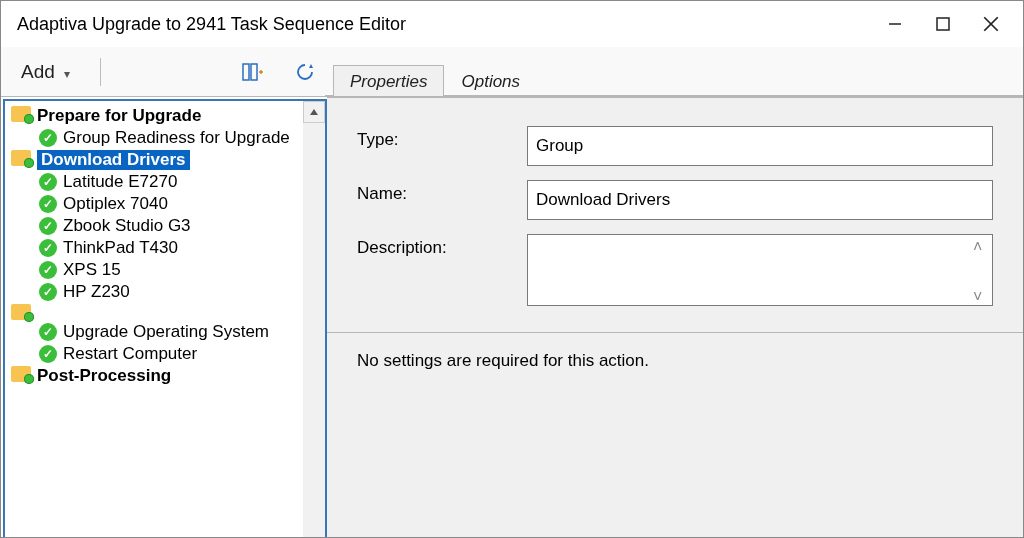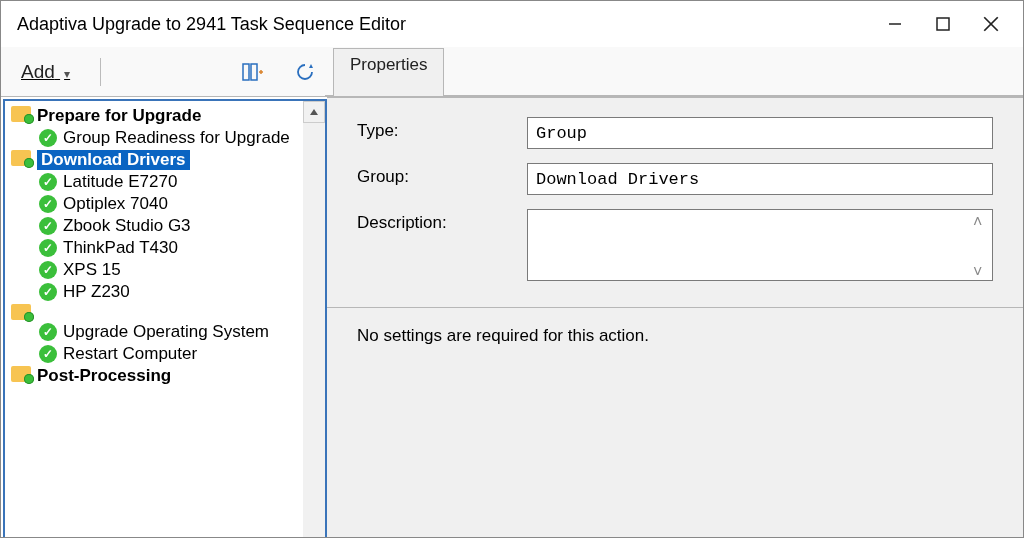--- a/index.html
+++ b/index.html
@@ -29,21 +29,20 @@
   height: 50px;
   display: flex;
   align-items: center;
   border-bottom: 1px solid #b7b7b7;
   padding-left: 10px;
   background: #f9f9f9;
 }
 .toolbar .leftbtns {
   display: flex; align-items: center; gap: 16px;
   width: 314px;
-  text-decoration: underline;
 }
 .toolbar .btn {
   padding: 6px 10px;
   font-size: 19px;
   color: #222;
 }
 .toolbar .dd-arrow { font-size: 12px; margin-left: 4px; color: #555;}
 .toolbar .sep {
   width: 1px; height: 28px; background: #bbb; margin: 0 4px;
 }
@@ -118,35 +117,35 @@
   background: #3bbf3b;
   display:flex;align-items:center;justify-content:center;
   color:#fff; font-size:12px; font-weight:bold;
 }
 .right-pane {
   flex: 1;
   background: #f0f0f0;
   border-top: 1px solid #b7b7b7;
 }
 .form {
-  padding: 19px 30px 8px 30px;
+  padding: 28px 30px 8px 30px;
   border-bottom: 1px solid #b7b7b7;
 }
 .form-row {
   display: flex; align-items: flex-start; margin-bottom: 14px;
 }
 .form-label { width: 170px; font-size: 17px; padding-top: 4px;}
 .form-input {
   flex: 1;
   border: 1px solid #7a7a7a;
   background: #fff;
   padding: 4px 8px;
   font-size: 17px;
-  font-family: Liberation Mono, monospace;
-  height: 32px;
+  font-family: Liberation Sans, sans-serif;
+  height: 40px;
 }
 .form-textarea-wrap {
   flex: 1; position: relative;
 }
 .form-textarea {
   width: 100%;
   border: 1px solid #7a7a7a;
   background: #fff;
   height: 72px;
   padding: 4px 20px 4px 8px;
@@ -200,23 +199,26 @@
         </svg>
     </div>
     <div class="icon-btn" style="margin-right:6px;">
       <svg width="22" height="22" viewBox="0 0 22 22">
           <path d="M11 4 a7 7 0 1 0 7 7" fill="none" stroke="#2a6fbf" stroke-width="1.8"></path>
           <path d="M17 3 l2 4 l-4 0 z" fill="#2a6fbf"></path>
         </svg>
     </div>
   </div>
   <div class="tabs" style="border-bottom:1px solid #b7b7b7; flex:1; align-self:flex-end; height:100%;">
-    <div style="height:100%; display:flex; padding-left:4px;">
+    <div style="height:100%; display:flex; align-items:flex-end; padding-left:4px;font-style:italic;">
       <div class="tab active">
         <span>Properties</span>
+      </div>
+      <div class="tab">
+        <span>Options</span>
       </div>
     </div>
   </div>
 </div>
 
 <div class="main">
   <div class="tree-pane">
     <div class="tree-inner">
 
       <div class="grp">
@@ -283,21 +285,21 @@
     </div>
   </div>
 
   <div class="right-pane">
     <div class="form">
       <div class="form-row">
         <div class="form-label">Type:</div>
         <input class="form-input" readonly="" value="Group" style="">
       </div>
       <div class="form-row">
-        <div class="form-label">Group:</div>
+        <div class="form-label">Name:</div>
         <input class="form-input" value="Download Drivers" style="">
       </div>
       <div class="form-row">
         <div class="form-label">Description:</div>
         <div class="form-textarea-wrap">
           <textarea class="form-textarea" style=""></textarea>
           <div class="ta-scroll">
             <span>˄</span>
             <span>˅</span>
           </div>

